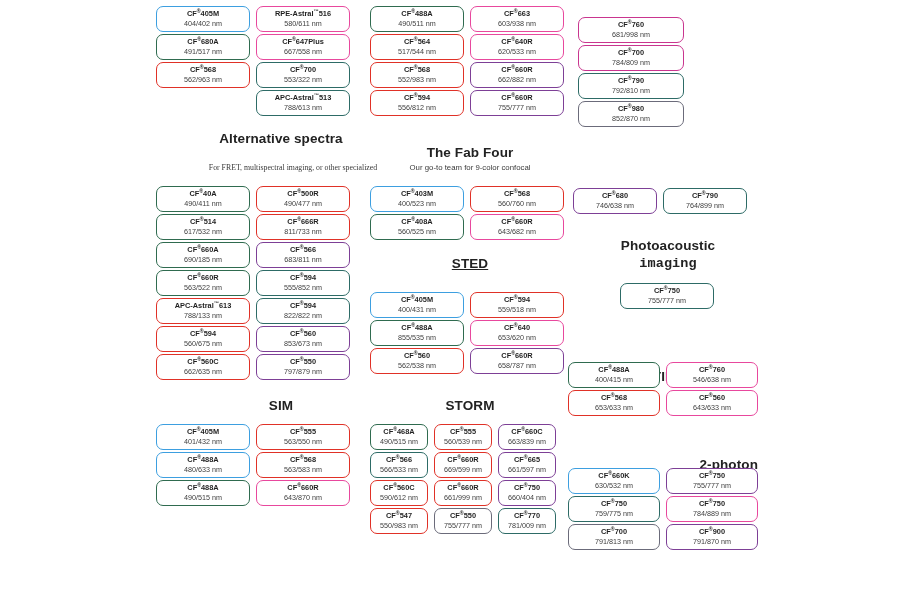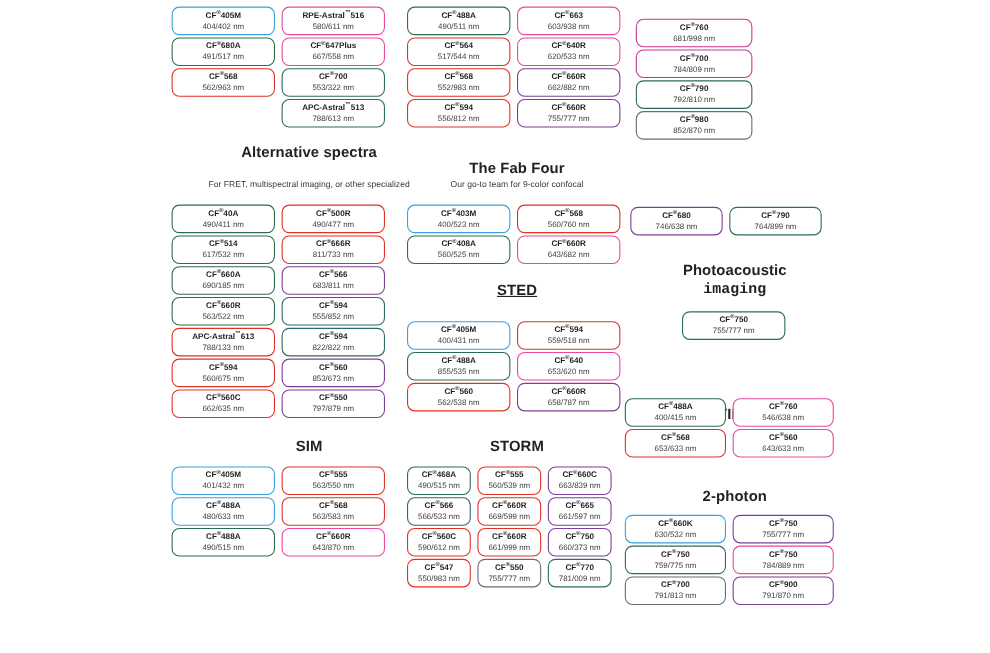--- a/index.html
+++ b/index.html
@@ -131,21 +131,21 @@
     </div>
     <div class="chip" style="left: 578px; top: 73px; width: 106px; height: 26px; border-color: rgb(45, 107, 102);">
       <div class="nm">CF<sup>®</sup>790</div>
       <div class="sp">792/810 nm</div>
     </div>
     <div class="chip" style="left: 578px; top: 101px; width: 106px; height: 26px; border-color: rgb(107, 107, 122);">
       <div class="nm">CF<sup>®</sup>980</div>
       <div class="sp">852/870 nm</div>
     </div>
     <div class="sec-title" style="left: 156px; top: 131px; width: 250px; font-size: 13.5px;">Alternative spectra</div>
-    <div class="sec-sub" style="left: 156px; top: 163px; width: 250px; font-size: 7.8px;">For FRET, multispectral imaging, or other specialized</div>
+    <div class="sec-sub" style="left: 168px; top: 163px; width: 250px; font-size: 7.8px; font-family: Liberation Serif, serif;">For FRET, multispectral imaging, or other specialized</div>
     <div class="chip" style="left: 156px; top: 186px; width: 94px; height: 26px; border-color: rgb(47, 107, 79);">
       <div class="nm">CF<sup>®</sup>40A</div>
       <div class="sp">490/411 nm</div>
     </div>
     <div class="chip" style="left: 156px; top: 214px; width: 94px; height: 26px; border-color: rgb(47, 107, 79);">
       <div class="nm">CF<sup>®</sup>514</div>
       <div class="sp">617/532 nm</div>
     </div>
     <div class="chip" style="left: 156px; top: 242px; width: 94px; height: 26px; border-color: rgb(47, 107, 79);">
       <div class="nm">CF<sup>®</sup>660A</div>
@@ -330,27 +330,27 @@
     <div class="chip" style="left: 498px; top: 424px; width: 58px; height: 26px; border-color: rgb(125, 63, 150);">
       <div class="nm">CF<sup>®</sup>660C</div>
       <div class="sp">663/839 nm</div>
     </div>
     <div class="chip" style="left: 498px; top: 452px; width: 58px; height: 26px; border-color: rgb(125, 63, 150);">
       <div class="nm">CF<sup>®</sup>665</div>
       <div class="sp">661/597 nm</div>
     </div>
     <div class="chip" style="left: 498px; top: 480px; width: 58px; height: 26px; border-color: rgb(125, 63, 150);">
       <div class="nm">CF<sup>®</sup>750</div>
-      <div class="sp">660/373 nm</div>
+      <div class="sp">660/404 nm</div>
     </div>
     <div class="chip" style="left: 498px; top: 508px; width: 58px; height: 26px; border-color: rgb(45, 107, 102);">
       <div class="nm">CF<sup>®</sup>770</div>
       <div class="sp">781/009 nm</div>
     </div>
-    <div class="sec-title" style="left: 578px; top: 443px; width: 180px; font-size: 13.5px;">2-photon</div>
+    <div class="sec-title" style="left: 578px; top: 457px; width: 180px; font-size: 13.5px; text-align: right;">2-photon</div>
     <div class="chip" style="left: 568px; top: 468px; width: 92px; height: 26px; border-color: rgb(61, 159, 224);">
       <div class="nm">CF<sup>®</sup>660K</div>
       <div class="sp">630/532 nm</div>
     </div>
     <div class="chip" style="left: 568px; top: 496px; width: 92px; height: 26px; border-color: rgb(45, 107, 102);">
       <div class="nm">CF<sup>®</sup>750</div>
       <div class="sp">759/775 nm</div>
     </div>
     <div class="chip" style="left: 568px; top: 524px; width: 92px; height: 26px; border-color: rgb(107, 107, 122);">
       <div class="nm">CF<sup>®</sup>700</div>

